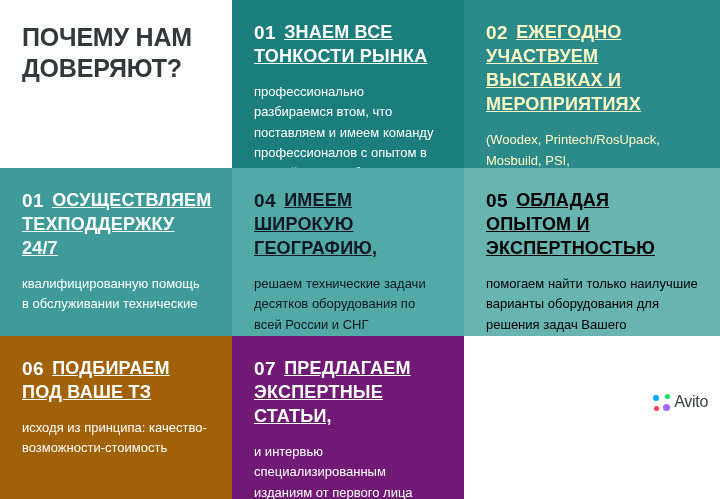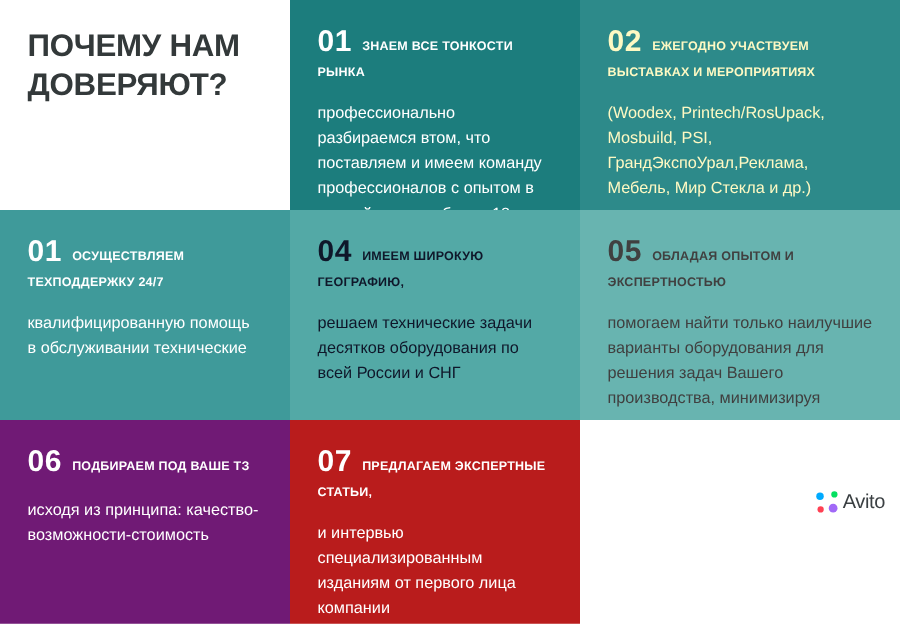--- a/index.html
+++ b/index.html
@@ -41,28 +41,28 @@
   .cell.teal-soft {
     background: #3f9a9a;
     color: #ffffff;
   }
   .cell.teal-pale {
     background: #53a9a6;
     color: #0f172a;
   }
   .cell.teal-paler {
     background: #68b4b0;
-    color: #404040;
+    color: #000000;
   }
   .cell.teal-lightest {
+    background: #a16207;
+    color: #ffffff;
+  }
+  .cell.teal-light2 {
     background: #701a75;
-    color: #ffffff;
-  }
-  .cell.teal-light2 {
-    background: #b91c1c;
     color: #ffffff;
   }
   .cell.empty {
     background: #ffffff;
   }
 
   
   .title {
     font-size: 25px;
     line-height: 1.22;
@@ -73,46 +73,47 @@
     margin: 0;
     padding-top: 2px;
   }
 
   
   .head {
     display: block;
     margin: 0 0 14px 0;
   }
   .num {
-    font-size: 24px;
+    font-size: 19px;
     font-weight: bold;
     letter-spacing: 0.5px;
     margin-right: 8px;
     vertical-align: -1px;
   }
   .head-text {
-    font-size: 10px;
+    font-size: 18px;
     font-weight: bold;
     line-height: 1.34;
     text-transform: uppercase;
     letter-spacing: 0.2px;
+    text-decoration: underline;
   }
   .body-text {
     font-size: 13px;
     line-height: 1.55;
     margin: 0;
   }
 
   
   .watermark {
     position: absolute;
     right: 12px;
     bottom: 10px;
     display: flex;
-    align-items: flex-start;
+    align-items: flex-end;
     font-size: 16px;
     color: #3b4043;
     font-weight: 500;
     letter-spacing: -0.3px;
   }
   .watermark .dots {
     position: relative;
     width: 17px;
     height: 17px;
     margin-right: 4px;

